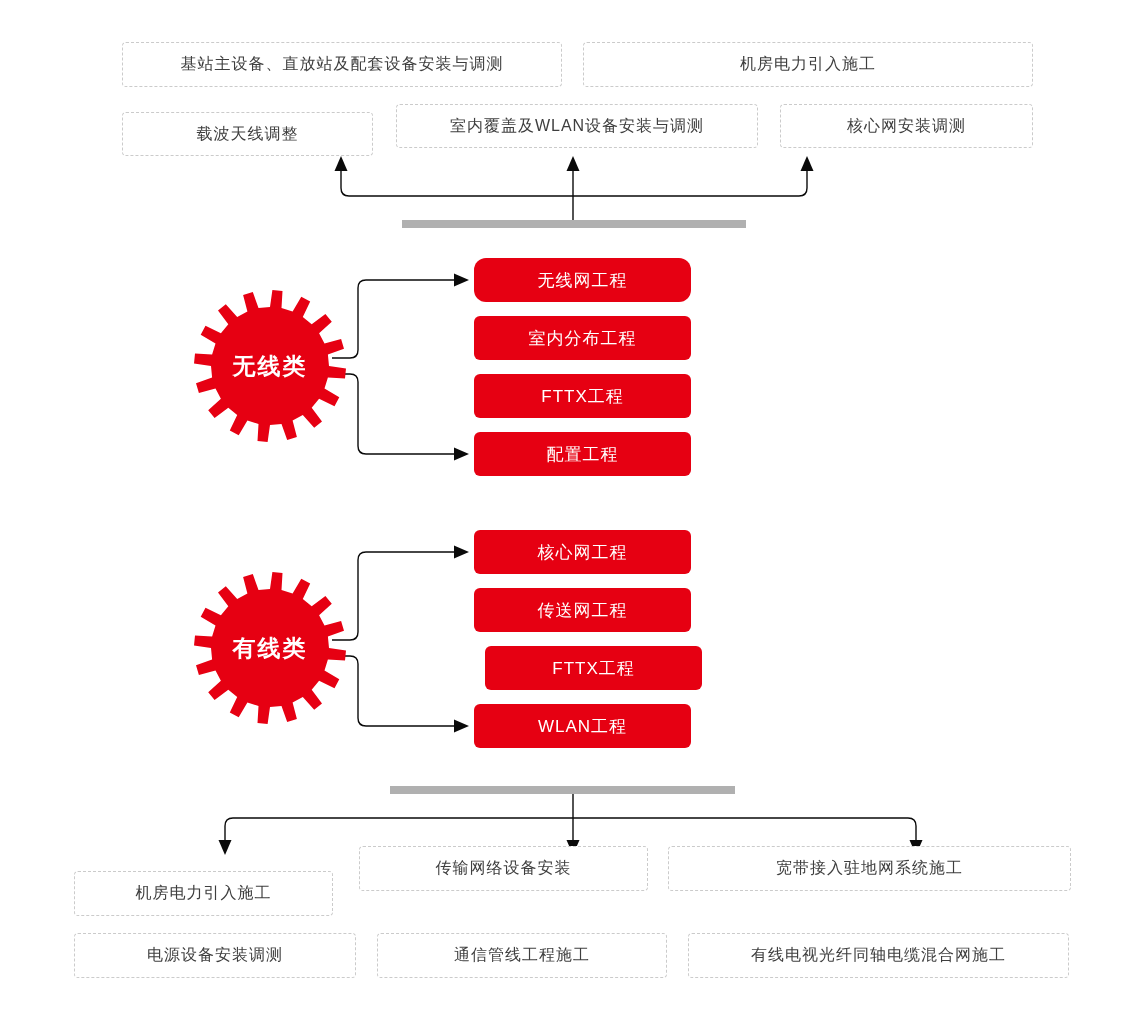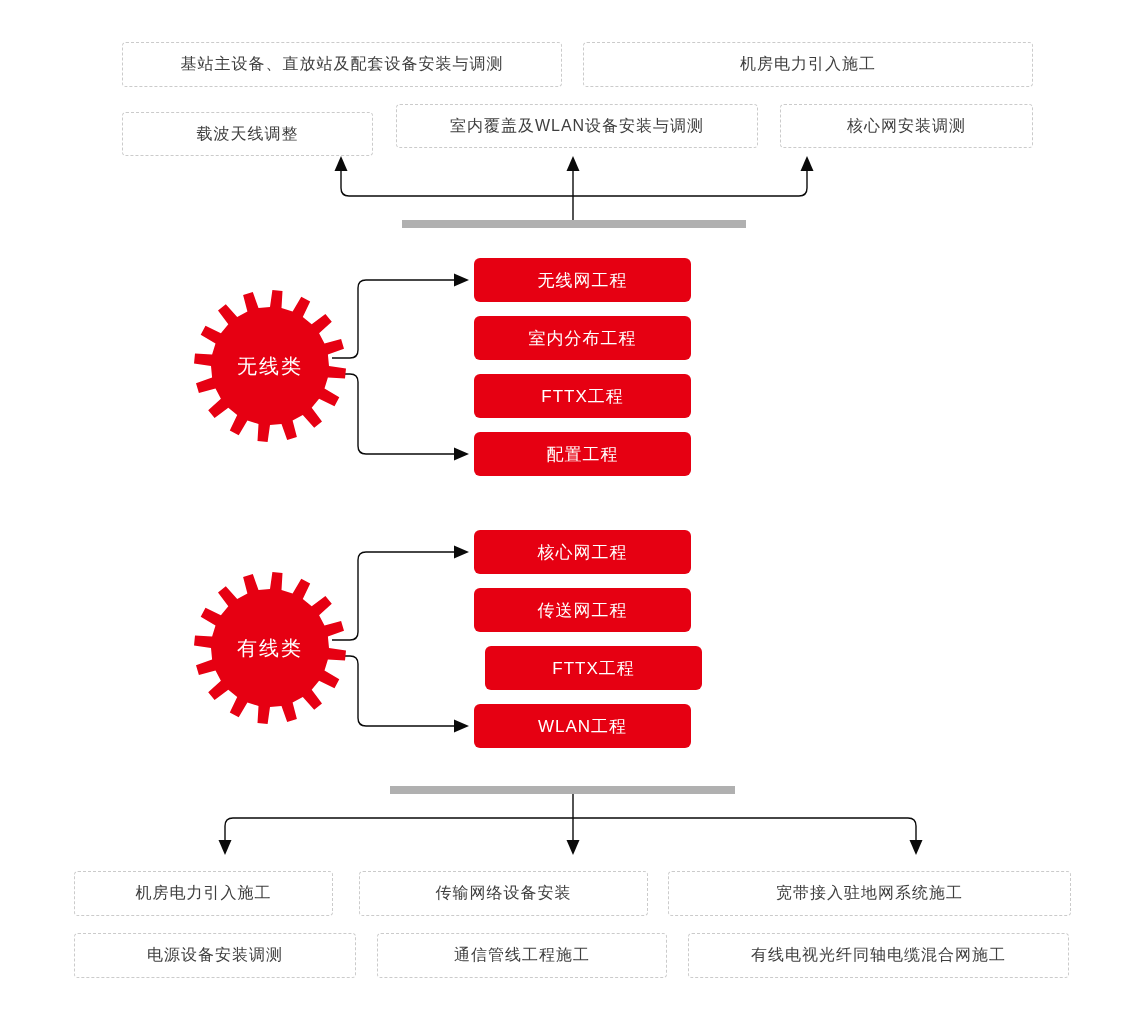--- a/index.html
+++ b/index.html
@@ -18,21 +18,21 @@
     color:var(--box_text);font-size:16px;letter-spacing:1px;text-align:center;
     box-sizing:border-box;
   }
   .red-box{
     position:absolute;display:flex;align-items:center;justify-content:center;
     width:217px;height:44px;background:var(--red);border-radius:6px;
     color:#fff;font-size:17px;letter-spacing:1px;text-align:center;
   }
   .gear-label{
     position:absolute;transform:translate(-50%,-50%);
-    color:#fff;font-size:20px;font-weight:normal;letter-spacing:2px;white-space:nowrap;text-align:center;
+    color:#fff;font-size:23px;font-weight:bold;letter-spacing:2px;white-space:nowrap;text-align:center;
   }
 </style>
 </head>
 <body>
 
 <div class="canvas">
 
   <svg class="connectors" viewBox="0 0 1145 1019">
 
     <rect class="bar" x="402" y="220" width="344" height="8"></rect>
@@ -63,32 +63,32 @@
   </svg>
 
   <div class="dashed-box" style="left:122px;top:42px;width:440px;height:45px;">基站主设备、直放站及配套设备安装与调测</div>
   <div class="dashed-box" style="left:583px;top:42px;width:450px;height:45px;">机房电力引入施工</div>
   <div class="dashed-box" style="left:122px;top:112px;width:251px;height:44px;">载波天线调整</div>
   <div class="dashed-box" style="left:396px;top:104px;width:362px;height:44px;">室内覆盖及WLAN设备安装与调测</div>
   <div class="dashed-box" style="left:780px;top:104px;width:253px;height:44px;">核心网安装调测</div>
 
   <div class="gear-label" style="left:270px;top:366px;">无线类</div>
 
-  <div class="red-box" style="left:474px;top:258px;">无线网工程</div>
+  <div class="red-box" style="left:474px;top:258px;border-radius:12px;">无线网工程</div>
   <div class="red-box" style="left:474px;top:316px;">室内分布工程</div>
   <div class="red-box" style="left:474px;top:374px;">FTTX工程</div>
   <div class="red-box" style="left:474px;top:432px;">配置工程</div>
 
   <div class="gear-label" style="left:270px;top:648px;">有线类</div>
 
   <div class="red-box" style="left:474px;top:530px;">核心网工程</div>
   <div class="red-box" style="left:474px;top:588px;">传送网工程</div>
   <div class="red-box" style="left:474px;top:646px;margin-left:11px;">FTTX工程</div>
   <div class="red-box" style="left:474px;top:704px;">WLAN工程</div>
 
   <div class="dashed-box" style="left:74px;top:871px;width:259px;height:45px;">机房电力引入施工</div>
-  <div class="dashed-box" style="left:359px;top:871px;width:289px;height:45px;text-align:right;">传输网络设备安装</div>
-  <div class="dashed-box" style="left:668px;top:871px;width:403px;height:45px;">宽带接入驻地网系统施工</div>
+  <div class="dashed-box" style="left:359px;top:846px;width:289px;height:45px;text-align:right;">传输网络设备安装</div>
+  <div class="dashed-box" style="left:668px;top:846px;width:403px;height:45px;">宽带接入驻地网系统施工</div>
   <div class="dashed-box" style="left:74px;top:933px;width:282px;height:45px;">电源设备安装调测</div>
   <div class="dashed-box" style="left:377px;top:933px;width:290px;height:45px;text-align:center;">通信管线工程施工</div>
   <div class="dashed-box" style="left:688px;top:933px;width:381px;height:45px;">有线电视光纤同轴电缆混合网施工</div>
 
 </div>
 
 </body></html>

